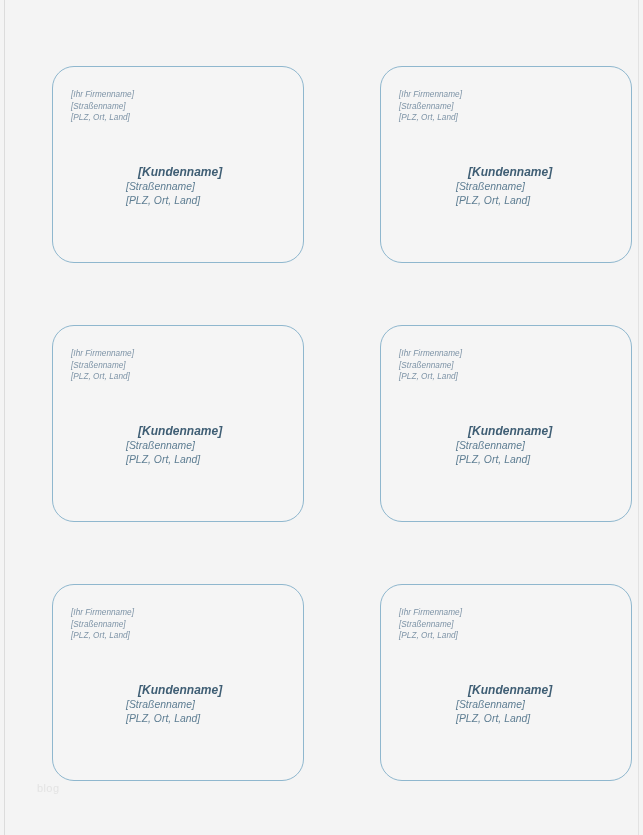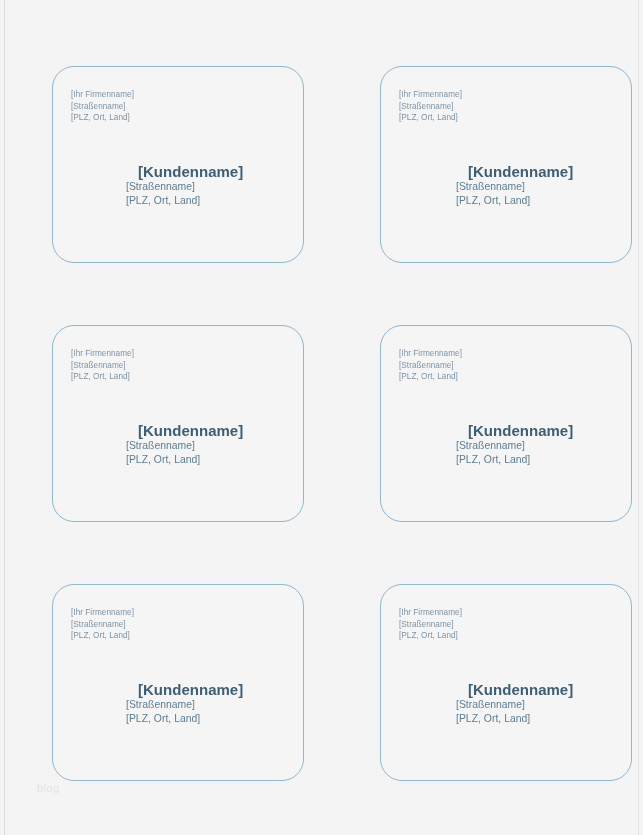--- a/index.html
+++ b/index.html
@@ -25,20 +25,21 @@
   #page-edge-right {
     position:absolute; right:4px; top:0; width:1px; height:835px;
     background:#e2e2e2;
   }
 
   #sheet {
     position:absolute;
     left:0; top:0;
     width:643px; height:835px;
     padding:66px 22px 52px 52px;
+    font-style:italic;
   }
 
   #label-grid {
     display:grid;
     grid-template-columns:252px 252px;
     grid-template-rows:197px 197px 197px;
     column-gap:76px;
     row-gap:62px;
   }
 
@@ -60,21 +61,21 @@
   .sender-line { display:block; }
 
   .recipient-block {
     position:absolute;
     left:73px;
     top:98px;
     white-space:nowrap;
   }
   .recipient-name {
     display:block;
-    font-size:15px;
+    font-size:12px;
     line-height:14.6px;
     font-weight:bold;
     color:#3f5e74;
     letter-spacing:0.02px;
     padding-left:12px;
   }
   .recipient-line {
     display:block;
     font-size:10.4px;
     line-height:14.4px;

